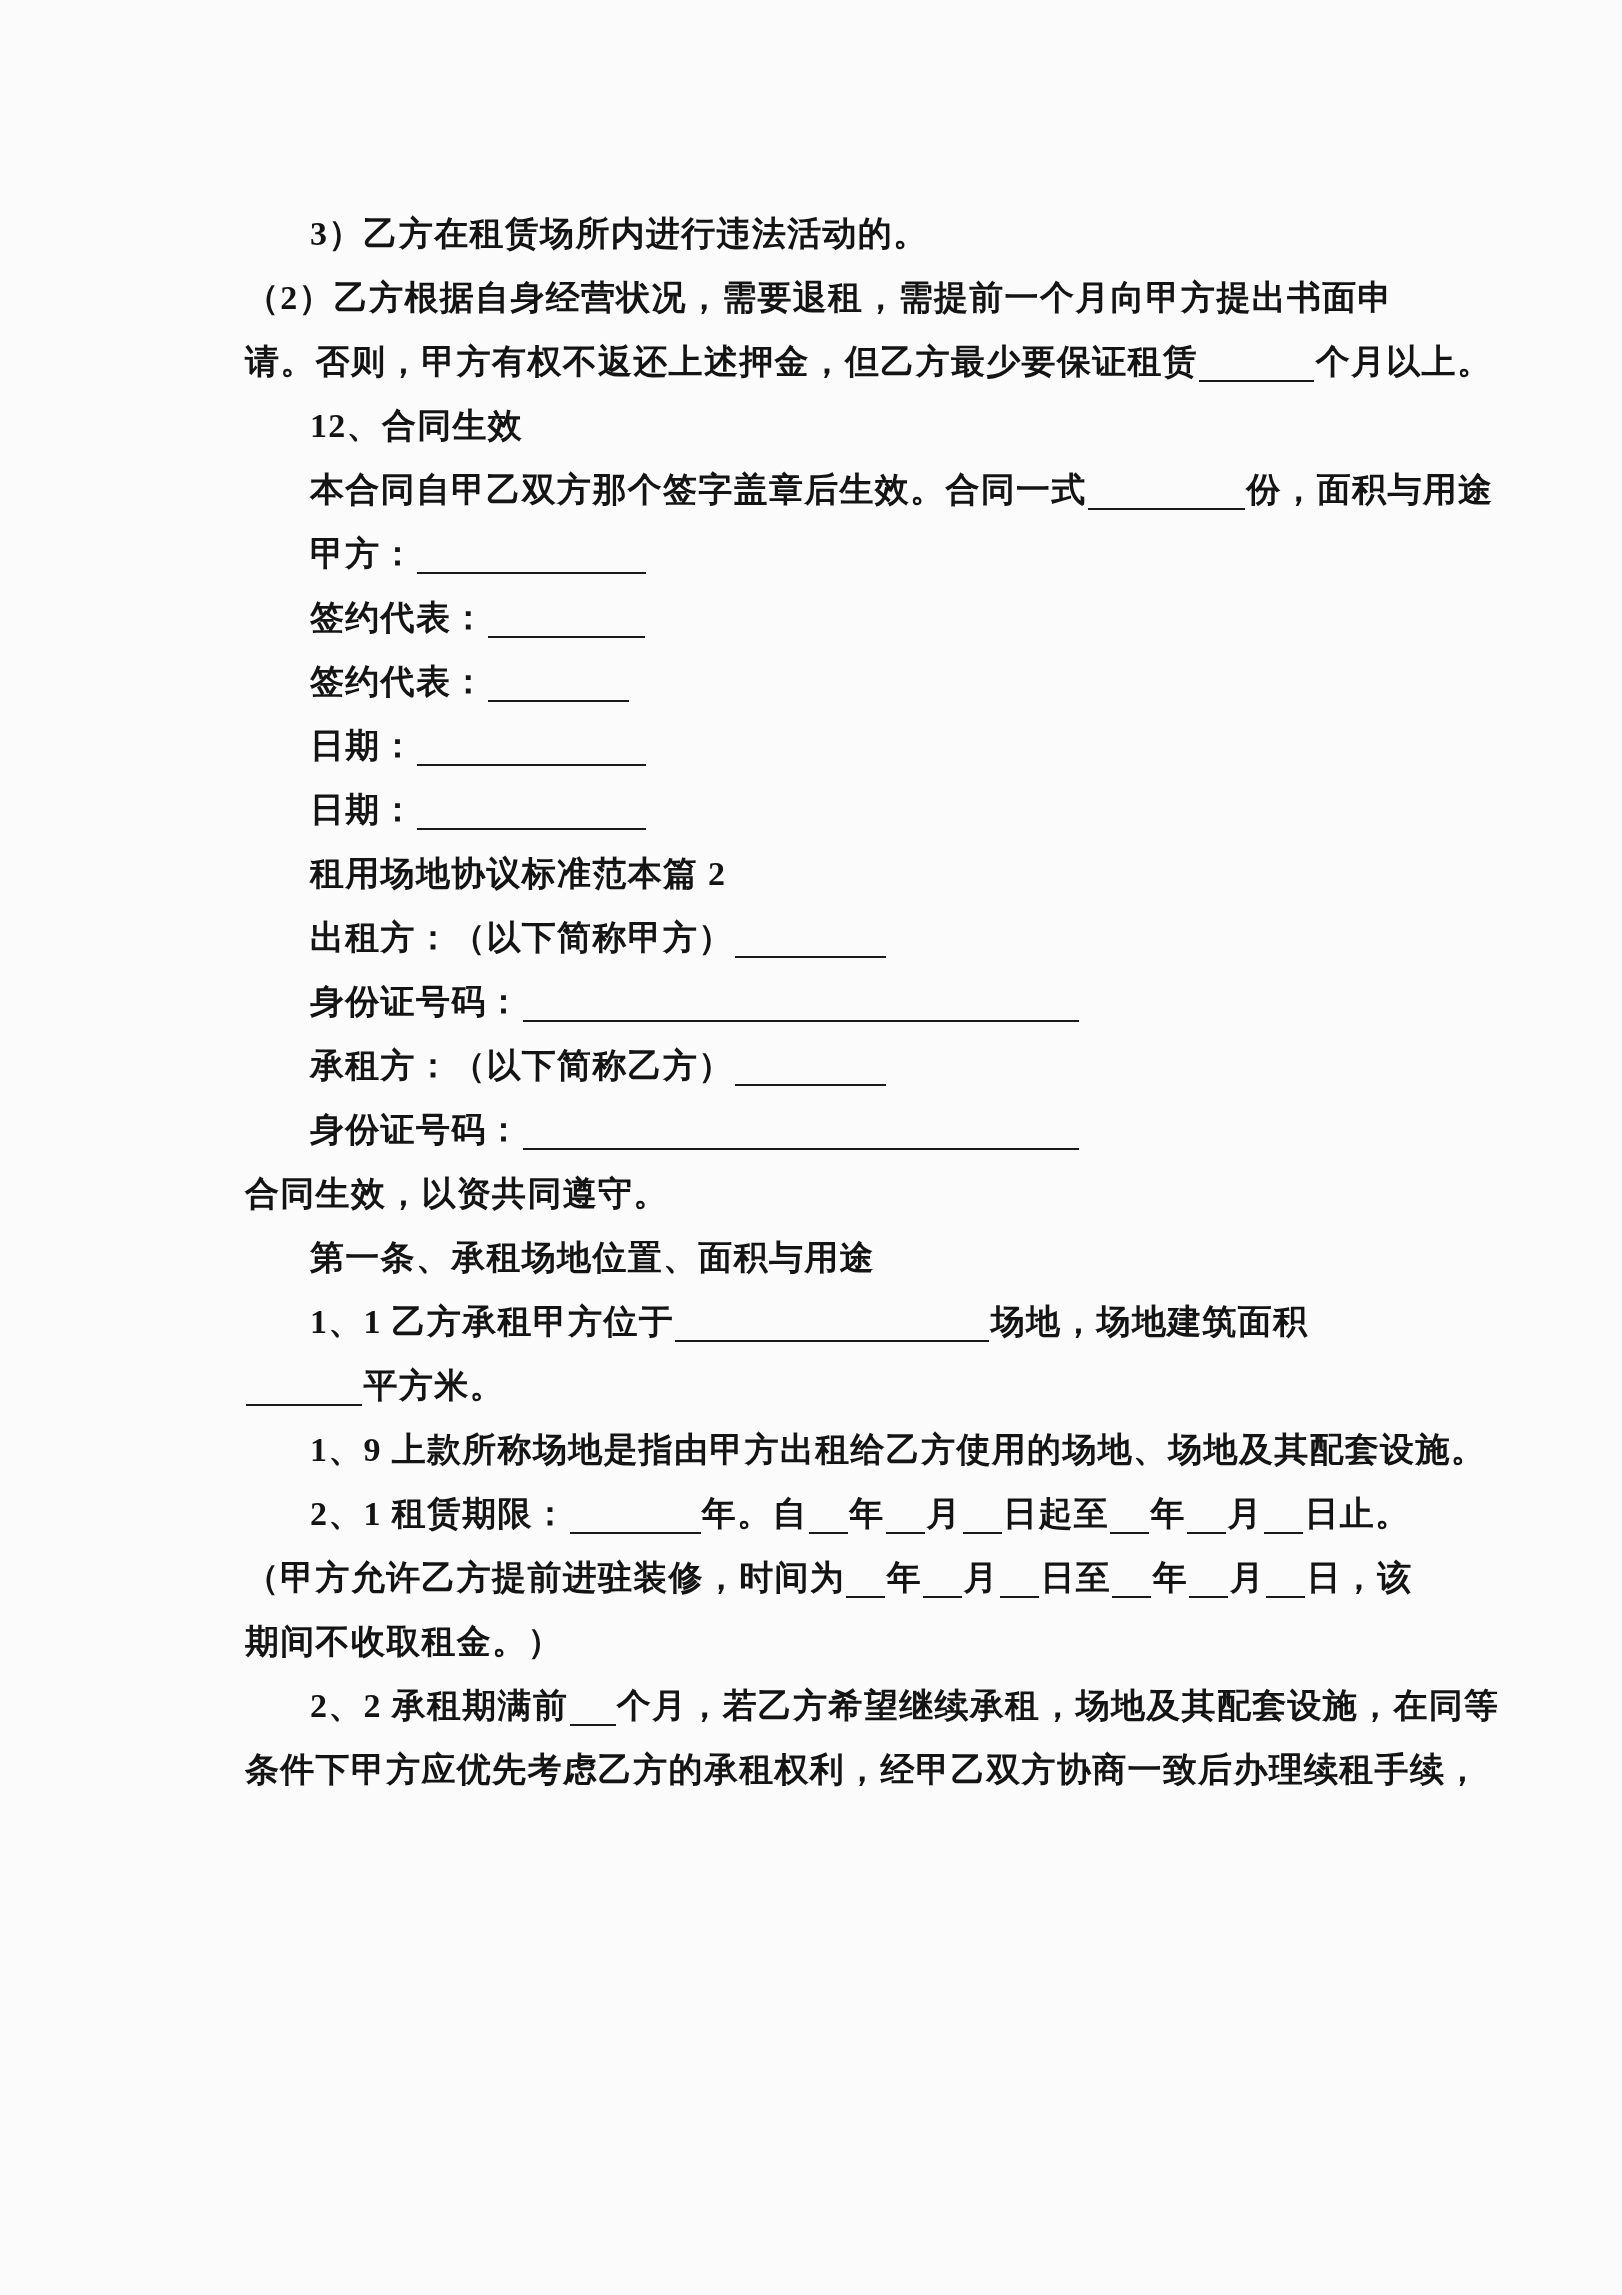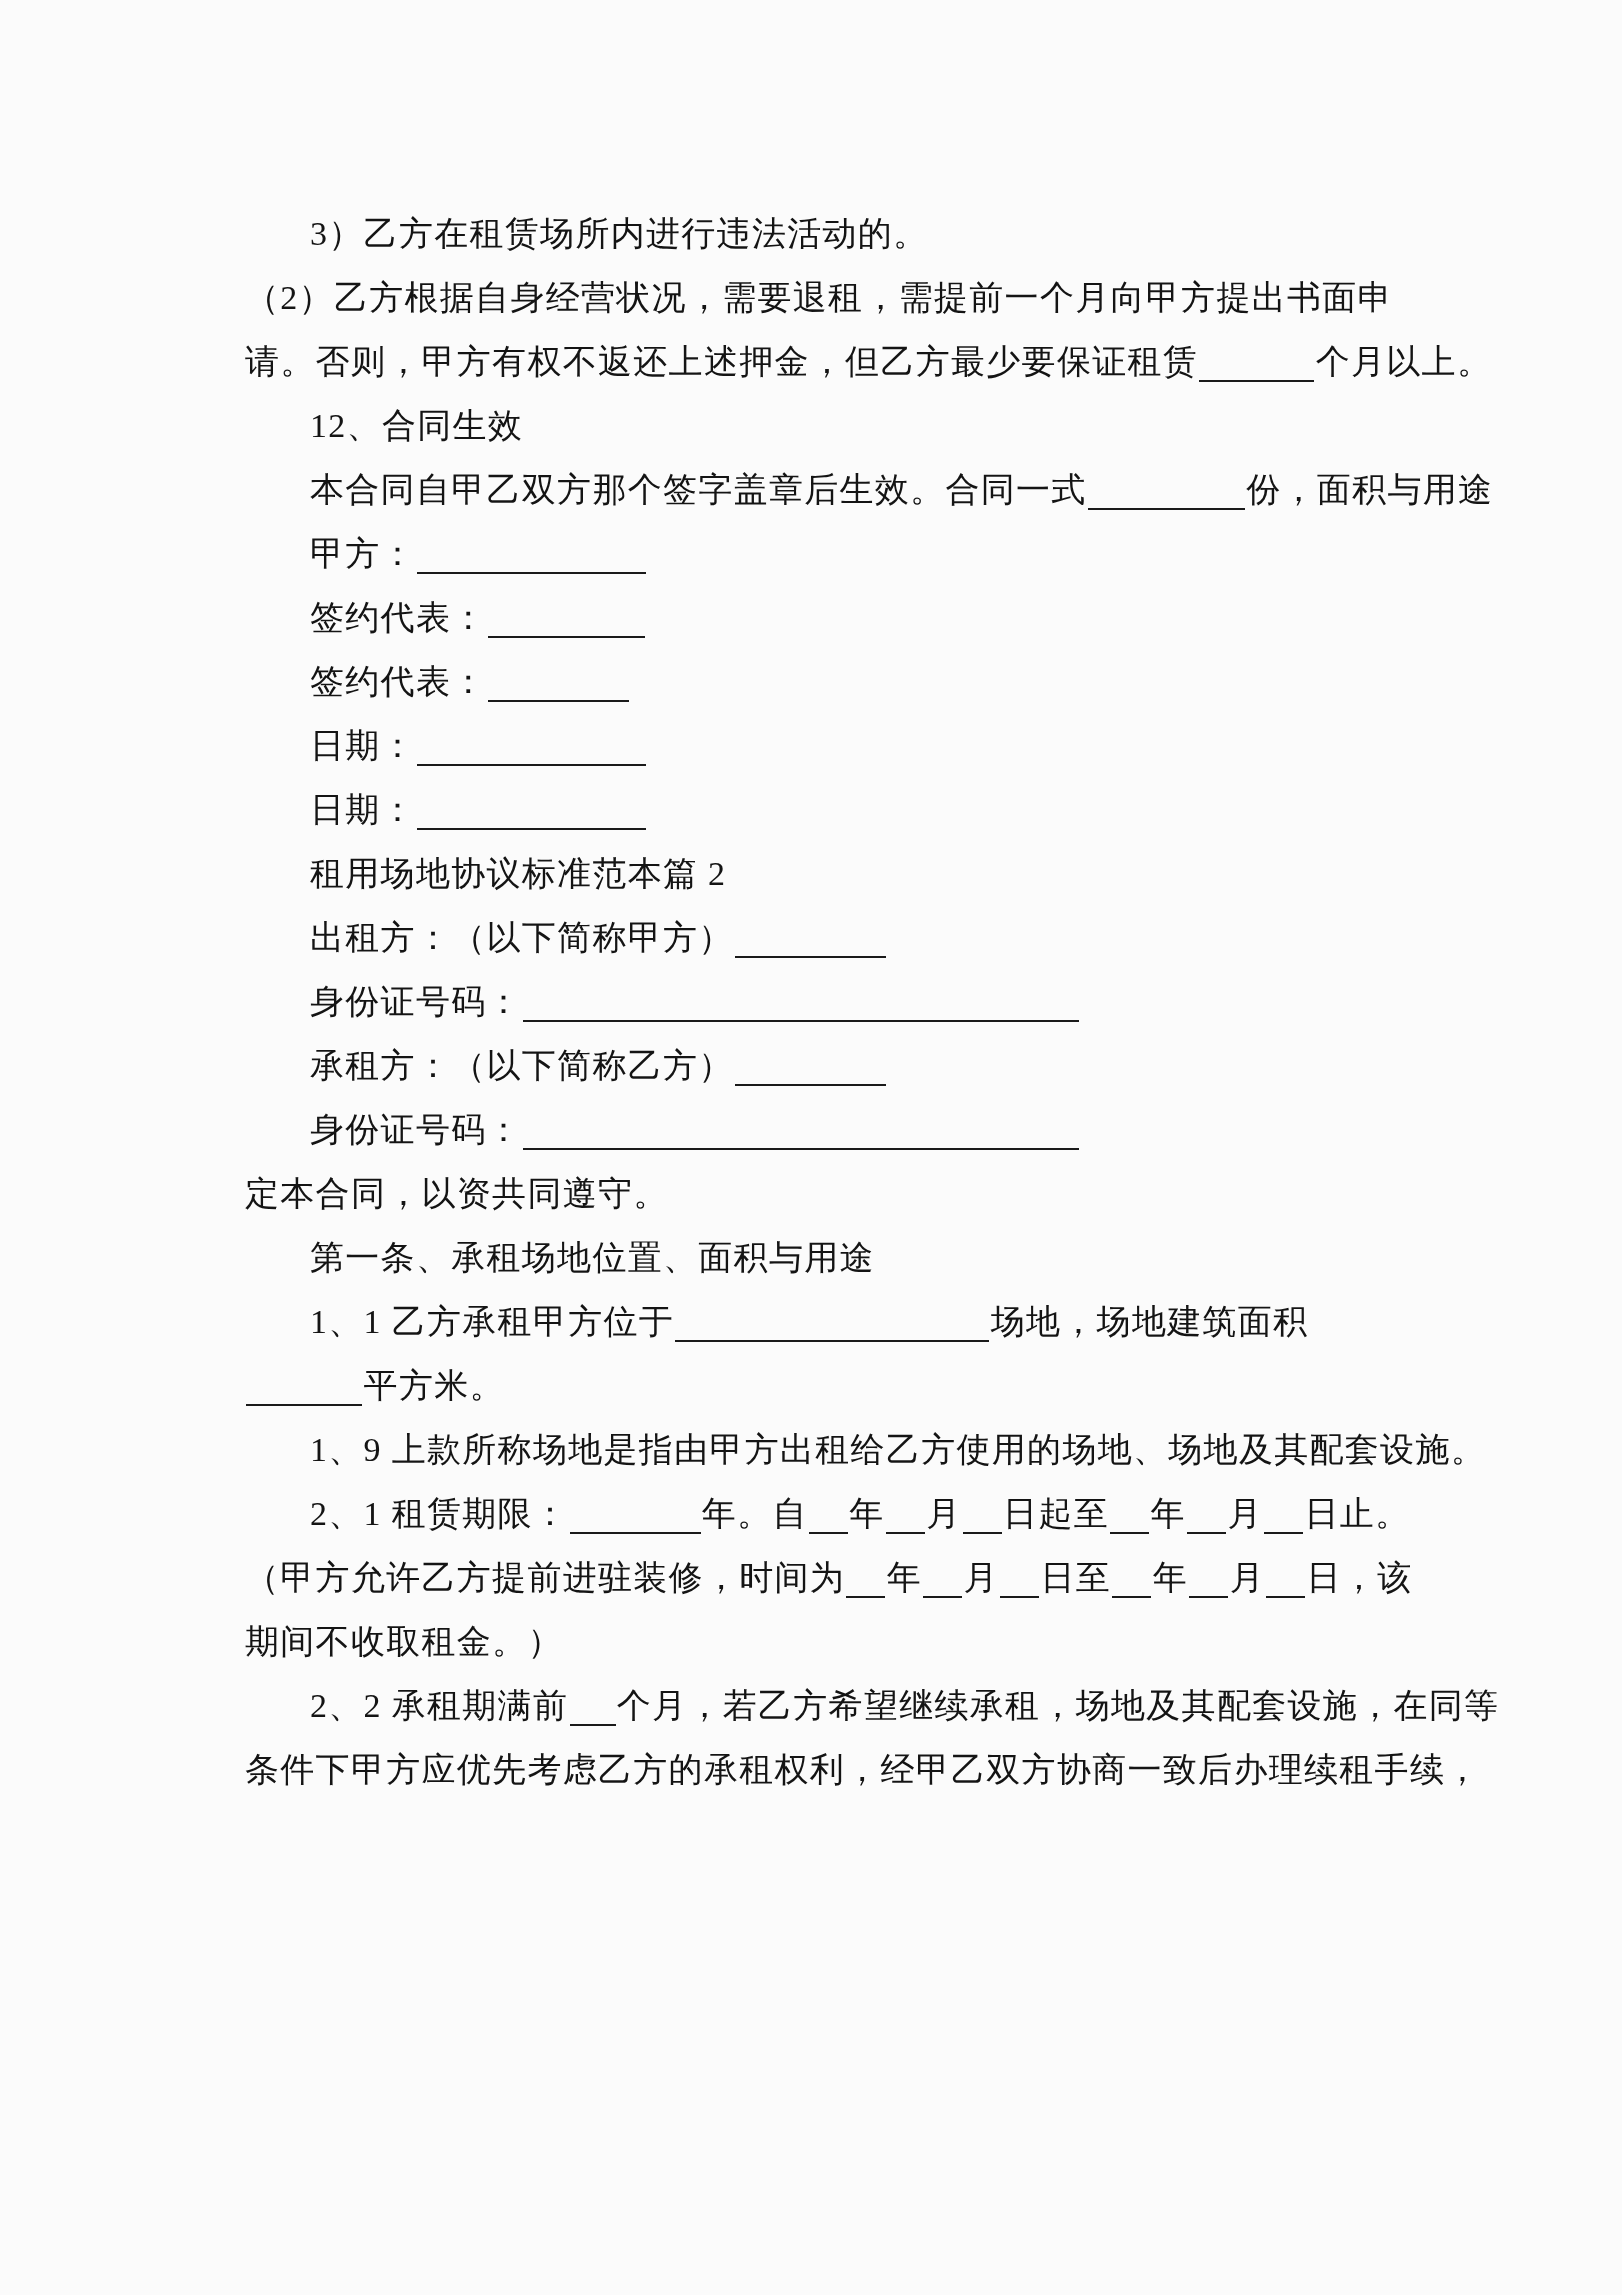--- a/index.html
+++ b/index.html
@@ -10,20 +10,21 @@
     background:#fbfbfb;
     font-family:"Liberation Serif","DejaVu Serif",serif;
   }
   .page{
     position:absolute;
     left:0; top:0;
     width:1623px;
     height:2295px;
     background:#fbfbfb;
     overflow:hidden;
+    font-weight:bold;
   }
   .doc{
     position:absolute;
     left:245px;
     top:202px;
     width:1171px;
     color:#141414;
   }
   .line{
     height:64px;
@@ -60,21 +61,21 @@
       <div class="line indent"><span class="run">甲方：</span><span class="blank" style="width: 229px; border-bottom-color: rgb(26, 26, 26);"></span></div>
       <div class="line indent"><span class="run">签约代表：</span><span class="blank" style="width: 157px; border-bottom-color: rgb(26, 26, 26);"></span></div>
       <div class="line indent"><span class="run">签约代表：</span><span class="blank" style="width: 141px; border-bottom-color: rgb(26, 26, 26);"></span></div>
       <div class="line indent"><span class="run">日期：</span><span class="blank" style="width: 229px; border-bottom-color: rgb(26, 26, 26);"></span></div>
       <div class="line indent"><span class="run">日期：</span><span class="blank" style="width: 229px; border-bottom-color: rgb(26, 26, 26);"></span></div>
       <div class="line indent"><span class="run">租用场地协议标准范本篇 2</span></div>
       <div class="line indent"><span class="run">出租方：（以下简称甲方）</span><span class="blank" style="width: 151px; border-bottom-color: rgb(26, 26, 26);"></span></div>
       <div class="line indent"><span class="run">身份证号码：</span><span class="blank" style="width: 556px; border-bottom-color: rgb(26, 26, 26);"></span></div>
       <div class="line indent"><span class="run">承租方：（以下简称乙方）</span><span class="blank" style="width: 151px; border-bottom-color: rgb(26, 26, 26);"></span></div>
       <div class="line indent"><span class="run">身份证号码：</span><span class="blank" style="width: 556px; border-bottom-color: rgb(26, 26, 26);"></span></div>
-      <div class="line"><span class="run">定本合同，以资共同遵守。</span></div>
+      <div class="line"><span class="run">合同生效，以资共同遵守。</span></div>
       <div class="line indent"><span class="run">第一条、承租场地位置、面积与用途</span></div>
       <div class="line indent"><span class="run">1、1 乙方承租甲方位于</span><span class="blank" style="width: 314px; border-bottom-color: rgb(26, 26, 26);"></span><span class="run">场地，场地建筑面积</span></div>
       <div class="line"><span class="blank" style="width: 116px; border-bottom-color: rgb(26, 26, 26);"></span><span class="run">平方米。</span></div>
       <div class="line indent"><span class="run">1、9 上款所称场地是指由甲方出租给乙方使用的场地、场地及其配套设施。</span></div>
       <div class="line indent"><span class="run">2、1 租赁期限：</span><span class="blank" style="width: 131px; border-bottom-color: rgb(26, 26, 26);"></span><span class="run">年。自</span><span class="blank" style="width: 39px; border-bottom-color: rgb(26, 26, 26);"></span><span class="run">年</span><span class="blank" style="width: 39px; border-bottom-color: rgb(26, 26, 26);"></span><span class="run">月</span><span class="blank" style="width: 39px; border-bottom-color: rgb(26, 26, 26);"></span><span class="run">日起至</span><span class="blank" style="width: 39px; border-bottom-color: rgb(26, 26, 26);"></span><span class="run">年</span><span class="blank" style="width: 39px; border-bottom-color: rgb(26, 26, 26);"></span><span class="run">月</span><span class="blank" style="width: 39px; border-bottom-color: rgb(26, 26, 26);"></span><span class="run">日止。</span></div>
       <div class="line"><span class="run">（甲方允许乙方提前进驻装修，时间为</span><span class="blank" style="width: 39px; border-bottom-color: rgb(26, 26, 26);"></span><span class="run">年</span><span class="blank" style="width: 39px; border-bottom-color: rgb(26, 26, 26);"></span><span class="run">月</span><span class="blank" style="width: 39px; border-bottom-color: rgb(26, 26, 26);"></span><span class="run">日至</span><span class="blank" style="width: 39px; border-bottom-color: rgb(26, 26, 26);"></span><span class="run">年</span><span class="blank" style="width: 39px; border-bottom-color: rgb(26, 26, 26);"></span><span class="run">月</span><span class="blank" style="width: 39px; border-bottom-color: rgb(26, 26, 26);"></span><span class="run">日，该</span></div>
       <div class="line"><span class="run">期间不收取租金。）</span></div>
       <div class="line indent"><span class="run">2、2 承租期满前</span><span class="blank" style="width: 46px; border-bottom-color: rgb(26, 26, 26);"></span><span class="run">个月，若乙方希望继续承租，场地及其配套设施，在同等</span></div>
       <div class="line"><span class="run">条件下甲方应优先考虑乙方的承租权利，经甲乙双方协商一致后办理续租手续，</span></div>
     </div>

